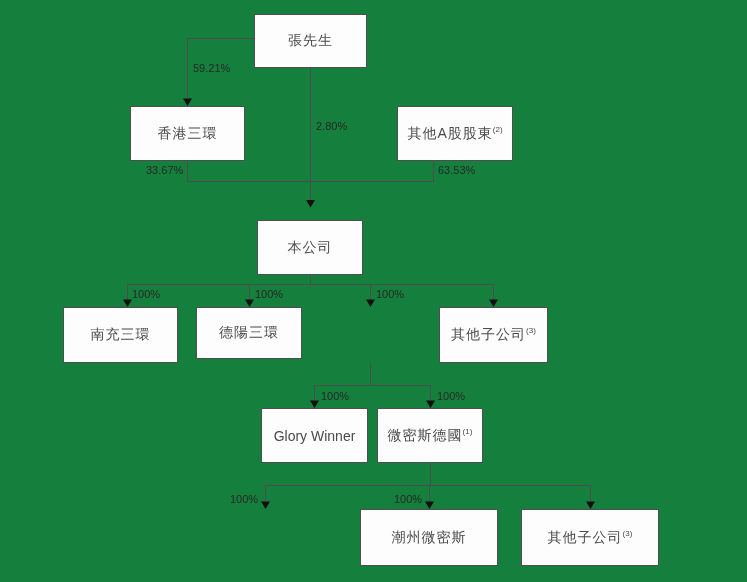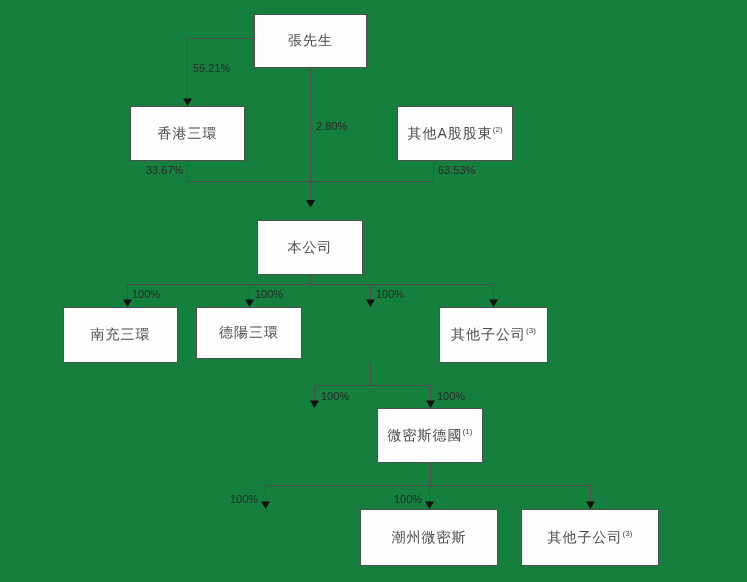--- a/index.html
+++ b/index.html
@@ -113,20 +113,23 @@
   <div class="node" style="left:63px;top:307px;width:115px;height:56px">
     <span><span>南充三環</span><sup></sup></span>
   </div>
   <div class="node" style="left:196px;top:307px;width:106px;height:52px">
     <span><span>德陽三環</span><sup></sup></span>
   </div>
   <div class="node" style="left:439px;top:307px;width:109px;height:56px">
     <span><span>其他子公司</span><sup>(3)</sup></span>
   </div>
 
+  <div class="node" style="left:261px;top:408px;width:107px;height:55px;letter-spacing:0">
+    <span><span>Glory Winner</span><sup></sup></span>
+  </div>
   <div class="node" style="left:377px;top:408px;width:106px;height:55px">
     <span><span>微密斯德國</span><sup>(1)</sup></span>
   </div>
 
   <div class="node" style="left:360px;top:509px;width:138px;height:57px">
     <span><span>潮州微密斯</span><sup></sup></span>
   </div>
   <div class="node" style="left:521px;top:509px;width:138px;height:57px">
     <span><span>其他子公司</span><sup>(3)</sup></span>
   </div>

